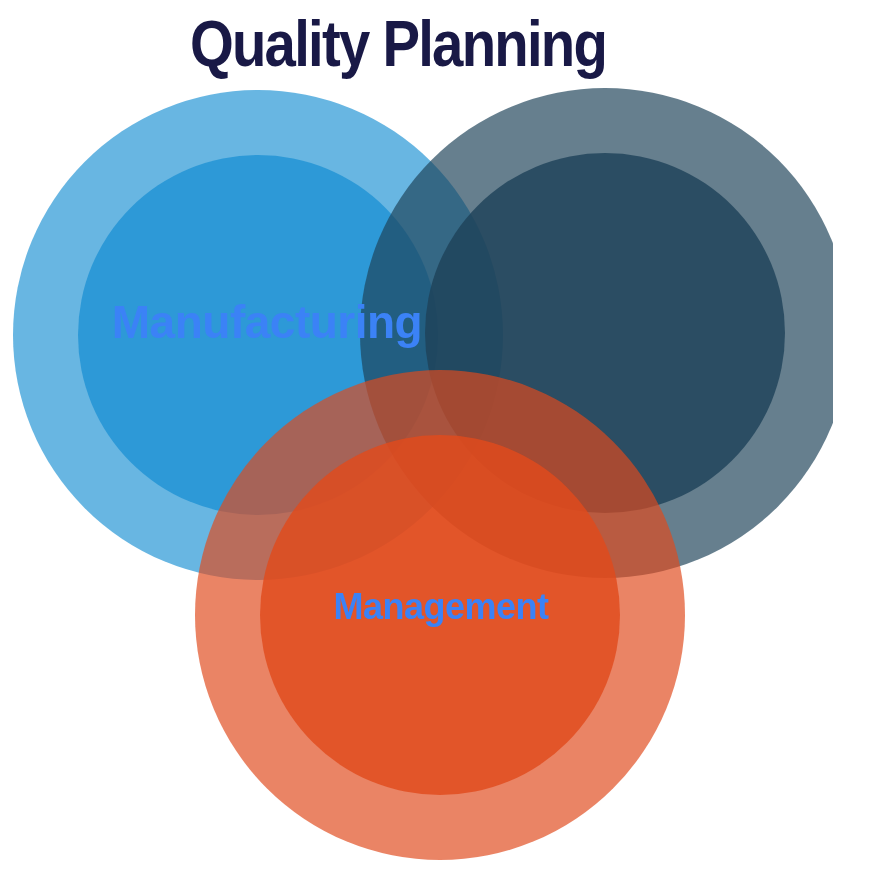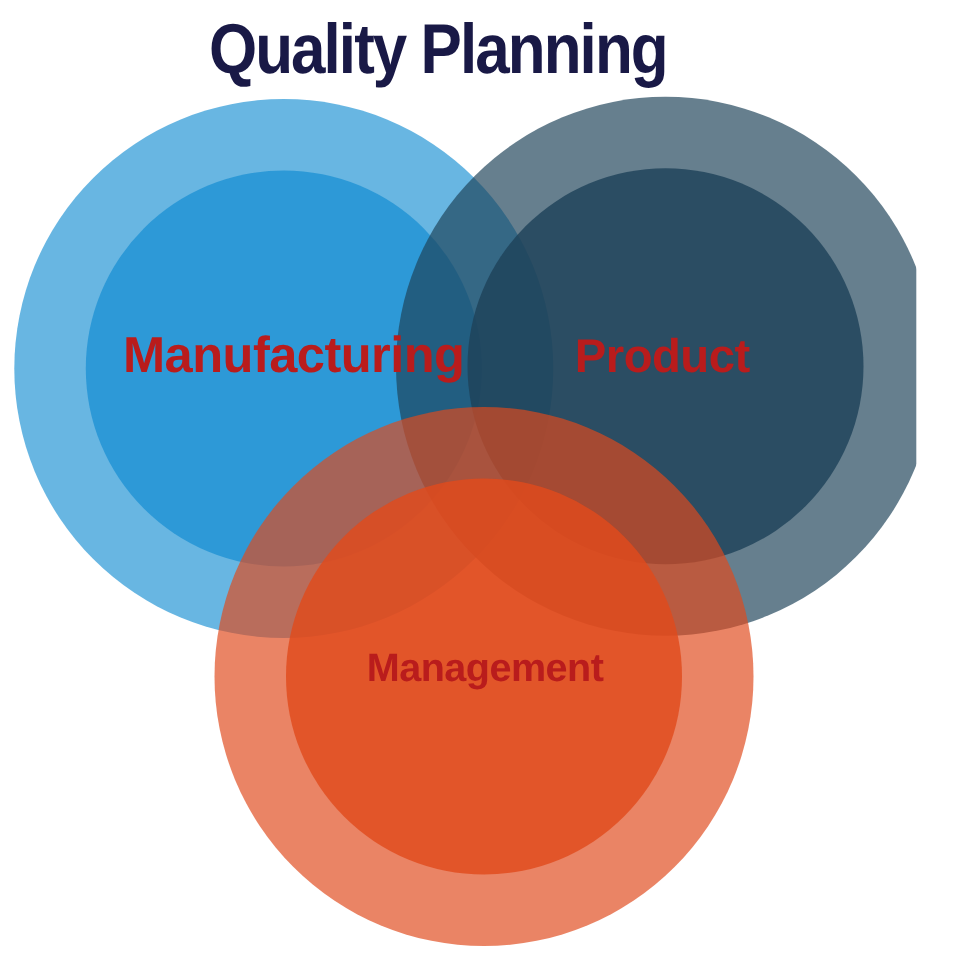--- a/index.html
+++ b/index.html
@@ -40,21 +40,21 @@
   .blue.outer   { left: 13px;  top: 90px;  }
   .blue.inner   { left: 78px;  top: 155px; }
   .slate.outer  { left: 360px; top: 88px;  }
   .slate.inner  { left: 425px; top: 153px; }
   .orange.outer { left: 195px; top: 370px; }
   .orange.inner { left: 260px; top: 435px; }
 
   .label {
     position: absolute;
     transform: translate(-50%, -50%);
-    color: #b91c1c;
+    color: #3b82f6;
     font-weight: 800;
     text-align: center;
     white-space: nowrap;
     letter-spacing: -0.5px;
   }
   .label-manufacturing {
     left: 267px;
     top: 322px;
     font-size: 46px;
   }
@@ -85,19 +85,18 @@
 
     <div class="disc outer slate"></div>
     <div class="disc inner slate"></div>
 
     <div class="disc outer orange"></div>
     <div class="disc inner orange"></div>
 
     <div class="label label-manufacturing">Manufacturing</div>
 
     <div class="label label-product-development">
-      <span>Product</span>
     </div>
 
     <div class="label label-management">Management</div>
 
   </div>
 </div>
 
 </body></html>

